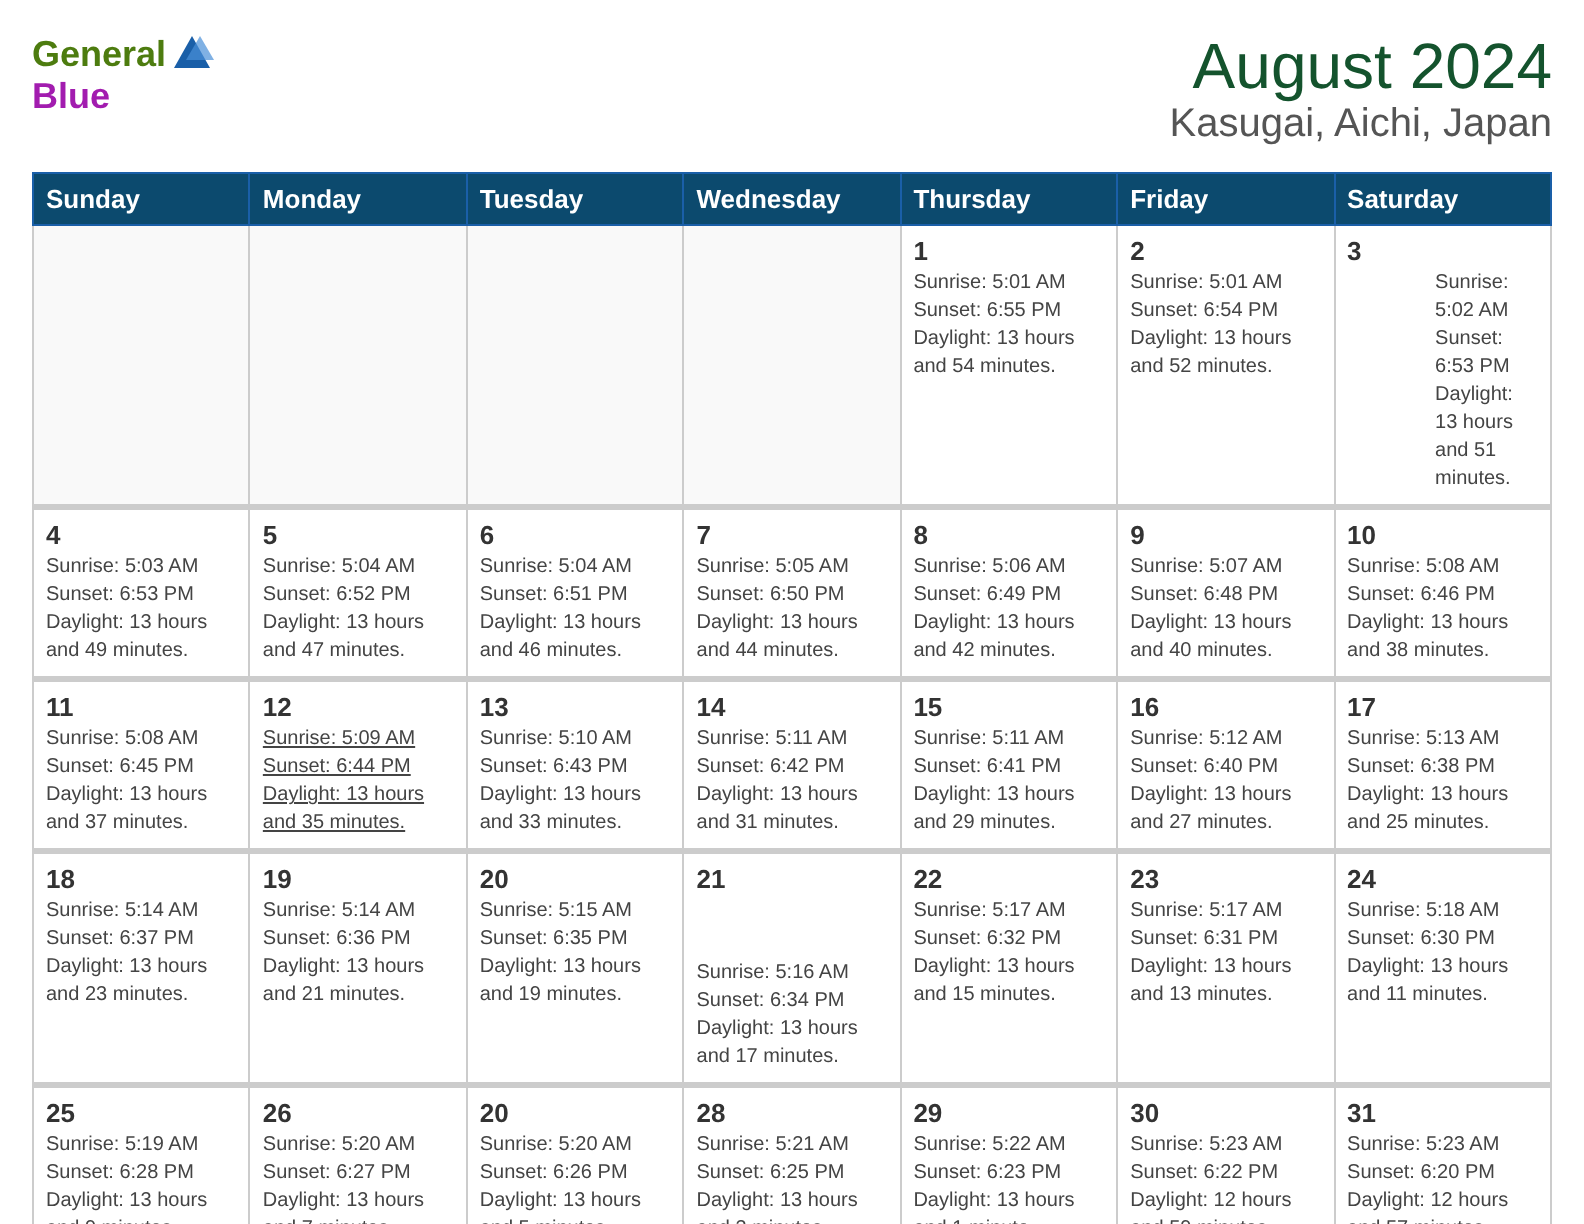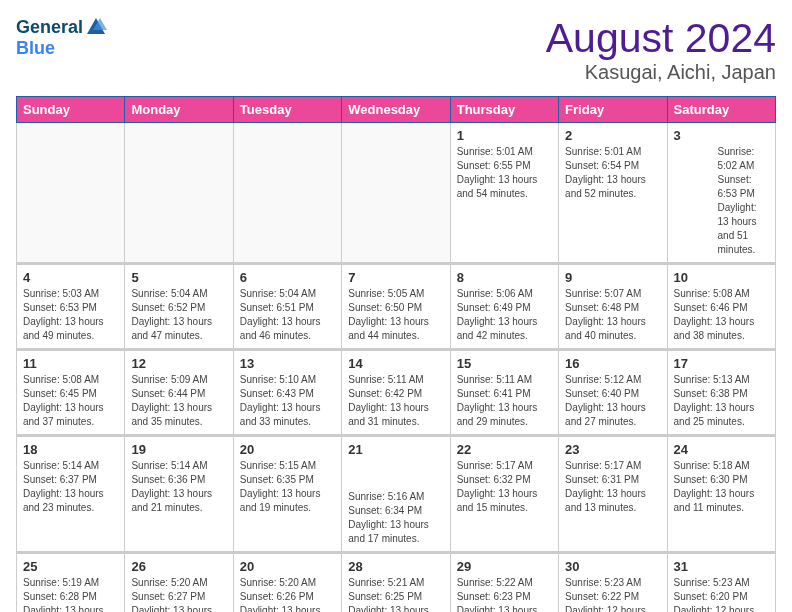--- a/index.html
+++ b/index.html
@@ -21,52 +21,52 @@
       flex-direction: column;
       align-items: flex-start;
     }
     .logo-text {
       display: flex;
       align-items: center;
     }
     .logo-general {
       font-size: 18px;
       font-weight: bold;
-      color: #0c4a6e;
+      color: #4d7c0f;
     }
     .logo-blue {
       font-size: 18px;
       font-weight: bold;
-      color: #3b82f6;
+      color: #a21caf;
     }
     .logo-icon {
       width: 22px;
       height: 22px;
       margin-left: 2px;
     }
     .title-block {
       text-align: right;
     }
     .month-title {
-      font-size: 41px;
+      font-size: 32px;
       font-weight: normal;
-      color: #4c1d95;
+      color: #14532d;
       line-height: 1.1;
     }
     .location-title {
       font-size: 20px;
       color: #555;
     }
     .calendar {
       width: 100%;
       border-collapse: collapse;
       border: 1px solid #ccc;
     }
     .calendar th {
-      background-color: #ec4899;
+      background-color: #0c4a6e;
       color: #fff;
       text-align: left;
       padding: 5px 6px;
       font-size: 13px;
       font-weight: bold;
       border: 1px solid #1a5fa8;
     }
     .calendar td {
       vertical-align: top;
       padding: 5px 6px;
@@ -208,21 +208,21 @@
       <tr class="row-divider">
         <td>
           <div class="day-number">11</div>
           <div class="day-info" style="white-space: pre-line;">Sunrise: 5:08 AM
 Sunset: 6:45 PM
 Daylight: 13 hours
 and 37 minutes.</div>
         </td>
         <td>
           <div class="day-number">12</div>
-          <div class="day-info" style="white-space: pre-line;">Sunrise: 5:09 AM
+          <div class="day-info" style="white-space: pre-line; text-decoration: underline;">Sunrise: 5:09 AM
 Sunset: 6:44 PM
 Daylight: 13 hours
 and 35 minutes.</div>
         </td>
         <td>
           <div class="day-number">13</div>
           <div class="day-info" style="white-space: pre-line;">Sunrise: 5:10 AM
 Sunset: 6:43 PM
 Daylight: 13 hours
 and 33 minutes.</div>

